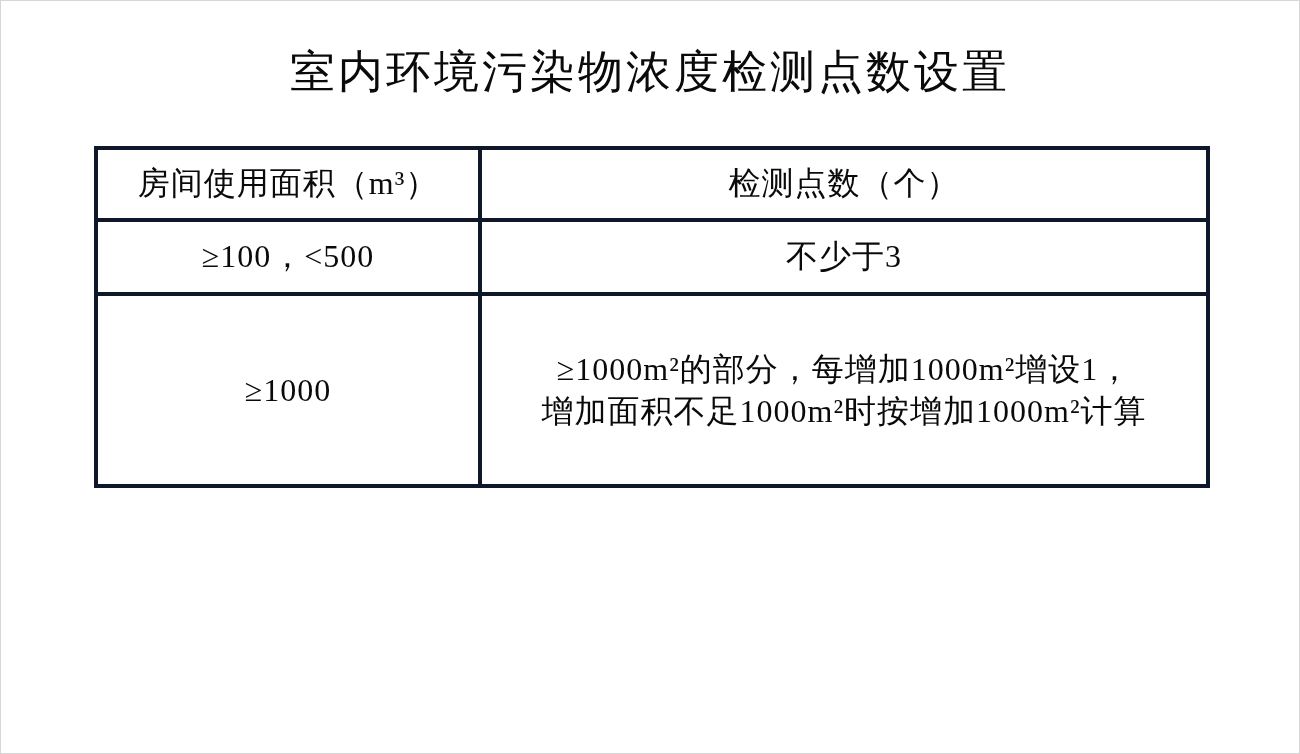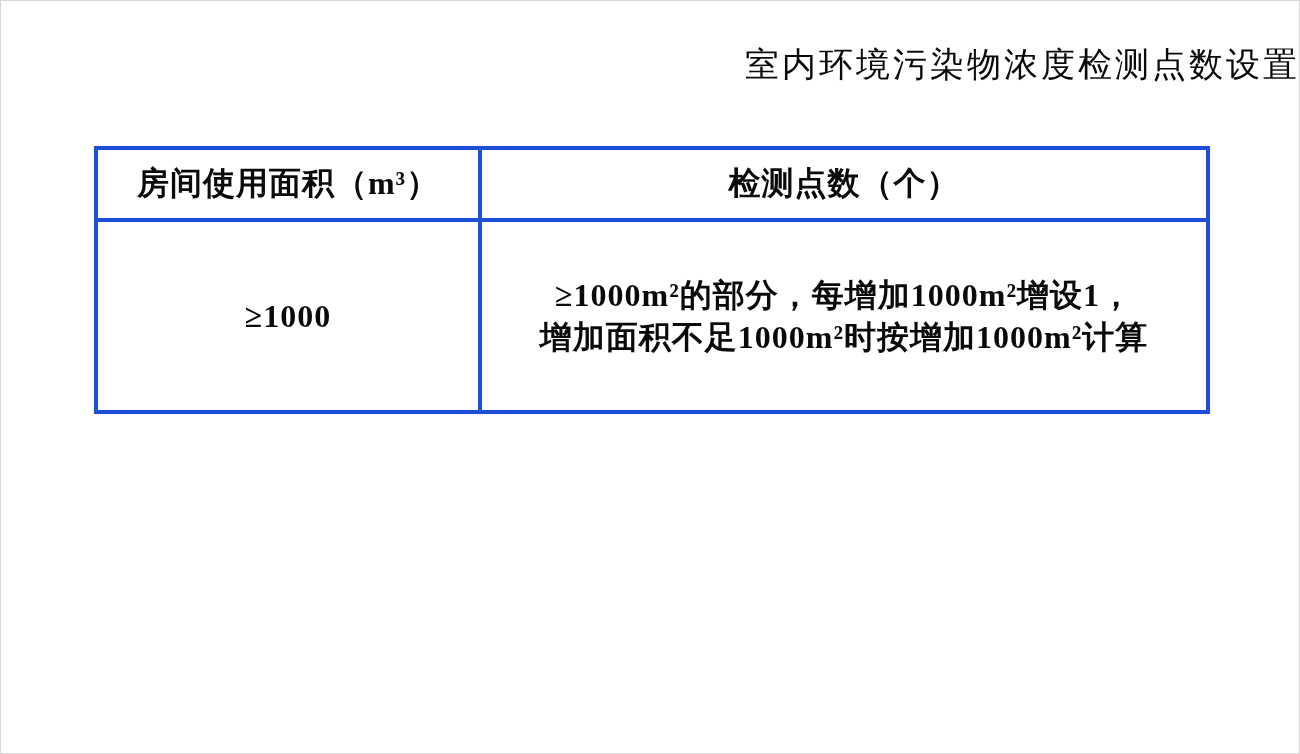--- a/index.html
+++ b/index.html
@@ -20,42 +20,42 @@
     inset: 0;
     border: 1px solid #d6d6d6;
     pointer-events: none;
   }
   .doc-title {
     position: absolute;
     top: 42px;
     left: 0;
     width: 100%;
     margin: 0;
-    text-align: right;
-    font-size: 34px;
+    text-align: center;
+    font-size: 45px;
     font-weight: normal;
     letter-spacing: 3px;
     color: #0a0a0a;
   }
   table.points-table {
     position: absolute;
     top: 146px;
     left: 94px;
     border-collapse: collapse;
     table-layout: fixed;
   }
   table.points-table col.col-area   { width: 384px; }
   table.points-table col.col-points { width: 728px; }
   table.points-table th,
   table.points-table td {
-    border: 4px solid #1d4ed8;
+    border: 4px solid #0f172a;
     text-align: center;
     vertical-align: middle;
     font-size: 32px;
-    font-weight: bold;
+    font-weight: normal;
     padding: 0;
     color: #0a0a0a;
     letter-spacing: 1px;
   }
   tr.row-header  { height: 72px; }
   tr.row-data    { height: 74px; }
   tr.row-last    { height: 192px; }
   td.points-multiline .line {
     display: block;
     line-height: 1.32;
@@ -73,20 +73,24 @@
     <col class="col-area">
     <col class="col-points">
   </colgroup>
   <thead>
     <tr class="row-header">
       <th>房间使用面积（m³）</th>
       <th>检测点数（个）</th>
     </tr>
   </thead>
   <tbody>
+    <tr class="row-data">
+      <td>≥100，&lt;500</td>
+      <td>不少于3</td>
+    </tr>
     <tr class="row-last">
       <td>≥1000</td>
       <td class="points-multiline">
         <span class="line">≥1000m²的部分，每增加1000m²增设1，</span>
         <span class="line">增加面积不足1000m²时按增加1000m²计算</span>
       </td>
     </tr>
   </tbody>
 </table>
 

